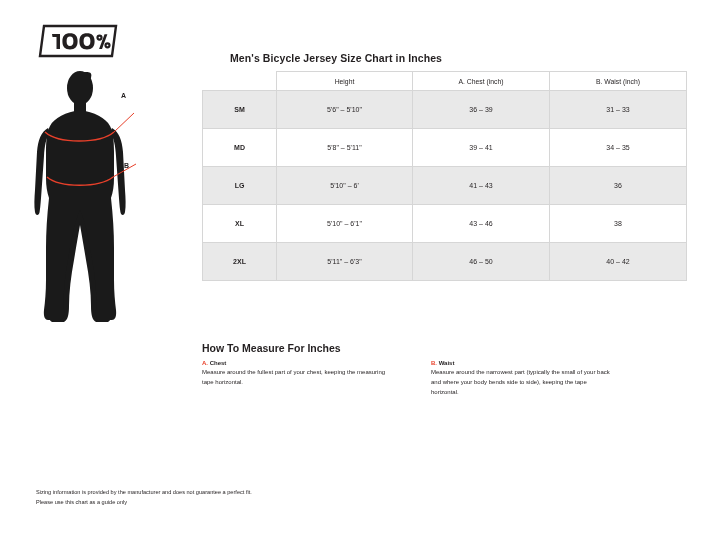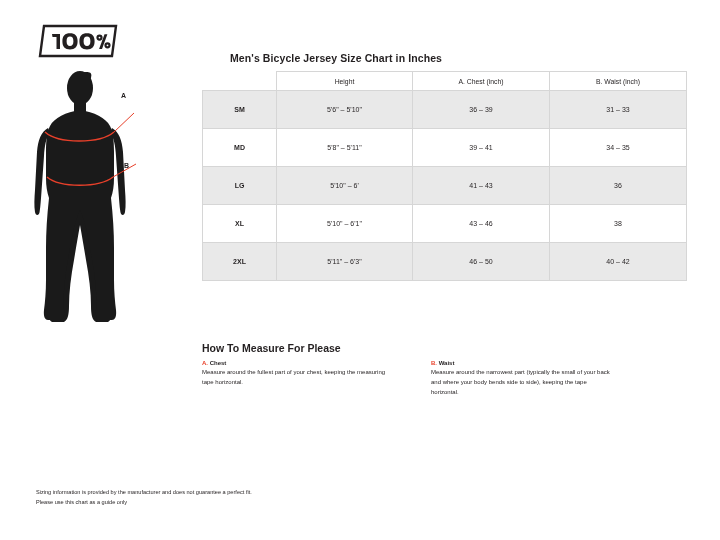--- a/index.html
+++ b/index.html
@@ -264,21 +264,21 @@
       </tr>
       <tr class="shaded">
         <td class="size-cell">2XL</td>
         <td>5'11" – 6'3"</td>
         <td>46 – 50</td>
         <td>40 – 42</td>
       </tr>
     </tbody>
   </table>
 
-  <div id="howto-title">How To Measure For Please</div>
+  <div id="howto-title">How To Measure For Inches</div>
 
   <div class="measure-block" id="measure-chest">
     <div class="measure-head">
       <span class="letter">A.</span><span> Chest</span>
     </div>
     <div class="measure-body">Measure around the fullest part of your chest, keeping the measuring tape horizontal.</div>
   </div>
 
   <div class="measure-block" id="measure-waist">
     <div class="measure-head">

